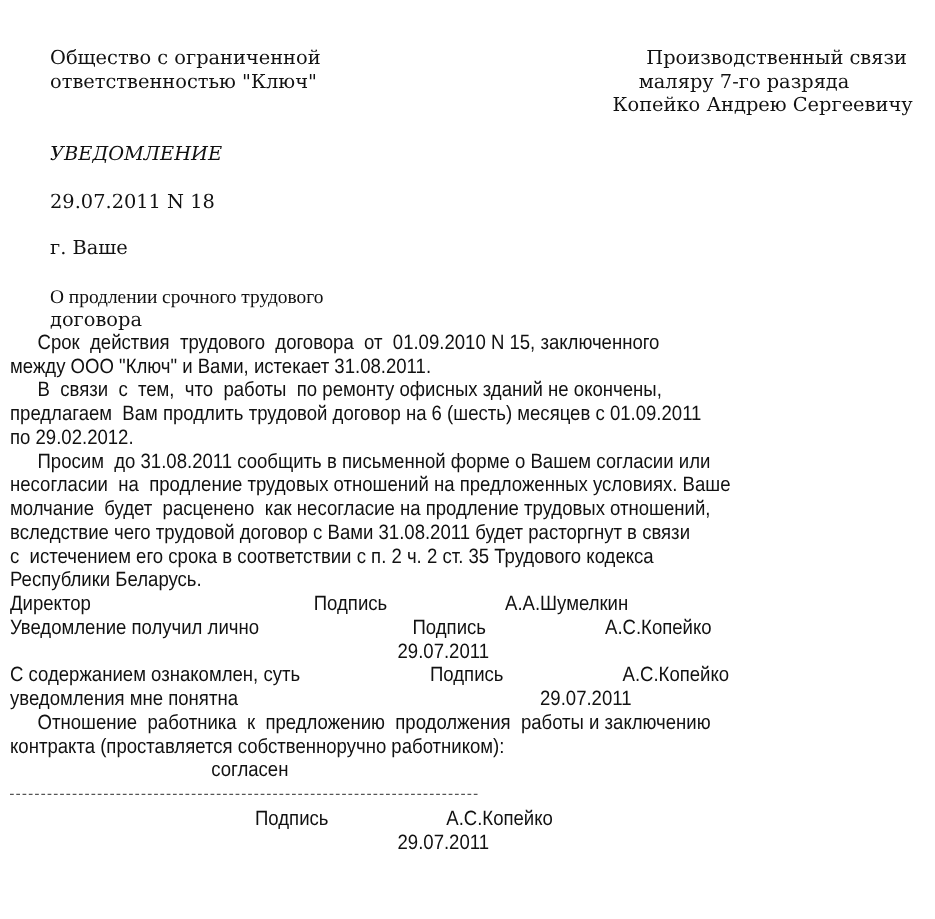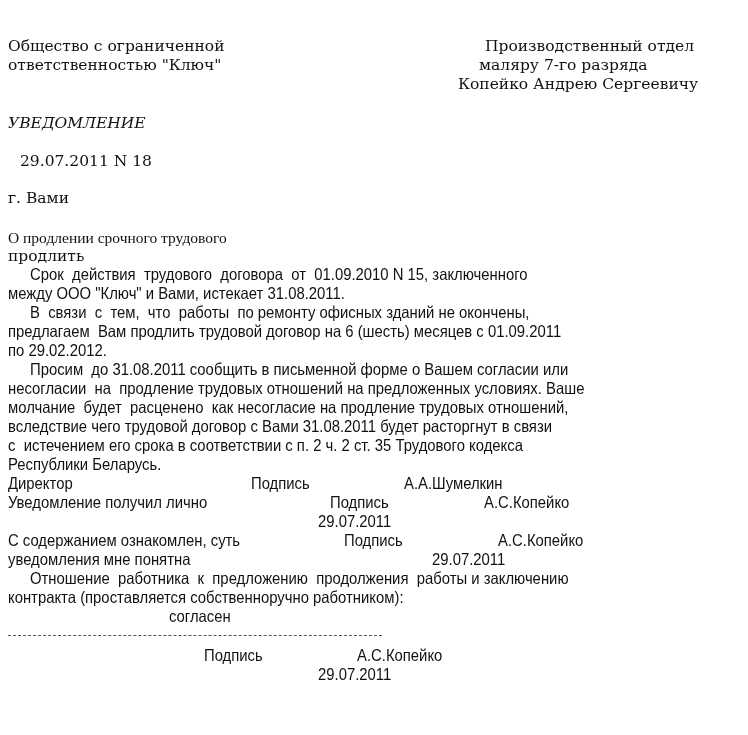--- a/index.html
+++ b/index.html
@@ -1,35 +1,35 @@
 <!DOCTYPE html>
 <html><head>
 <meta charset="utf-8">
 <style>
   html, body { margin:0; padding:0; background:#ffffff; }
   body { width:748px; height:735px; position:relative; overflow:hidden; color:#000; }
-  .t { position:absolute; white-space:pre; font-family:"DejaVu Serif", serif; font-size:15.5px; line-height:19px; color:#111; }
+  .t { position:absolute; white-space:pre; font-family:"DejaVu Serif", serif; font-size:15.5px; line-height:19px; color:#111;margin-left:32px; }
   .n { position:absolute; white-space:pre; font-family:"Liberation Sans", sans-serif; font-size:16.5px; line-height:19px; color:#111; transform:scaleX(0.9); transform-origin:left top; }
   .dash { position:absolute; left:8px; top:635px; width:374px; height:0; border-top:1px dashed #555; }
 </style>
 </head>
 <body>
 
 <div class="t" style="left:8px;top:37px;">Общество с ограниченной</div>
 <div class="t" style="left:8px;top:56px;">ответственностью "Ключ"</div>
-<div class="t" style="left:485px;top:37px;">Производственный отдел</div>
+<div class="t" style="left:485px;top:37px;">Производственный связи</div>
 <div class="t" style="left:479px;top:56px;">маляру 7-го разряда</div>
 <div class="t" style="left:458px;top:75px;">Копейко Андрею Сергеевичу</div>
 
 <div class="t" style="left:8px;top:114px;font-style:italic;">УВЕДОМЛЕНИЕ</div>
-<div class="t" style="left:20px;top:152px;text-align:right;">29.07.2011 N 18</div>
-<div class="t" style="left:8px;top:189px;">г. Вами</div>
+<div class="t" style="left:8px;top:152px;text-align:right;">29.07.2011 N 18</div>
+<div class="t" style="left:8px;top:189px;">г. Ваше</div>
 
 <div class="t" style="left:8px;top:228px;font-family:Liberation Serif, serif;">О продлении срочного трудового</div>
-<div class="t" style="left:8px;top:247px;">продлить</div>
+<div class="t" style="left:8px;top:247px;">договора</div>
 
 <div class="n" style="left:30px;top:265px;">Срок  действия  трудового  договора  от  01.09.2010 N 15, заключенного</div>
 <div class="n" style="left:8px;top:284px;">между ООО "Ключ" и Вами, истекает 31.08.2011.</div>
 <div class="n" style="left:30px;top:303px;">В  связи  с  тем,  что  работы  по ремонту офисных зданий не окончены,</div>
 <div class="n" style="left:8px;top:322px;">предлагаем  Вам продлить трудовой договор на 6 (шесть) месяцев с 01.09.2011</div>
 <div class="n" style="left:8px;top:341px;">по 29.02.2012.</div>
 <div class="n" style="left:30px;top:360px;">Просим  до 31.08.2011 сообщить в письменной форме о Вашем согласии или</div>
 <div class="n" style="left:8px;top:379px;">несогласии  на  продление трудовых отношений на предложенных условиях. Ваше</div>
 <div class="n" style="left:8px;top:398px;">молчание  будет  расценено  как несогласие на продление трудовых отношений,</div>
 <div class="n" style="left:8px;top:417px;">вследствие чего трудовой договор с Вами 31.08.2011 будет расторгнут в связи</div>

